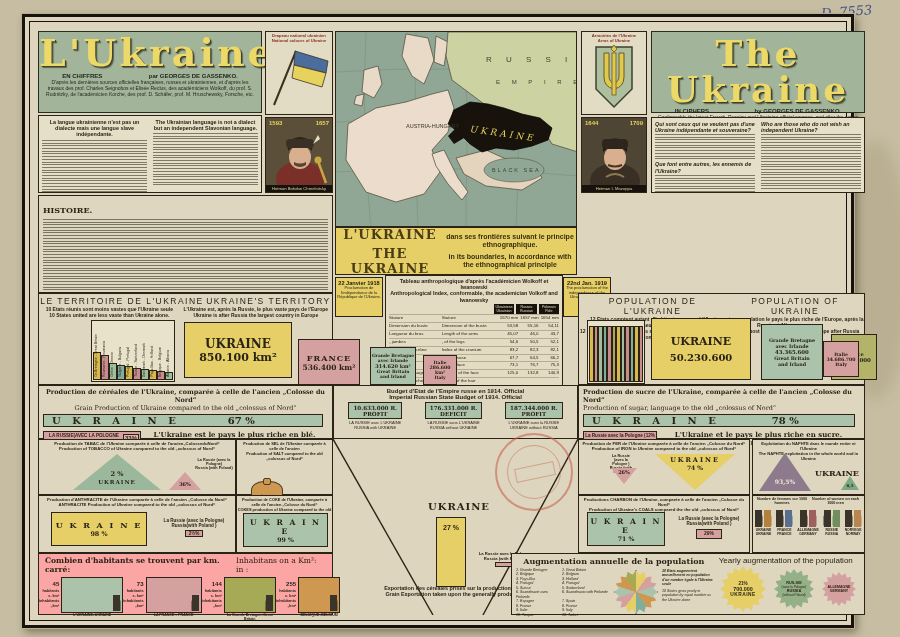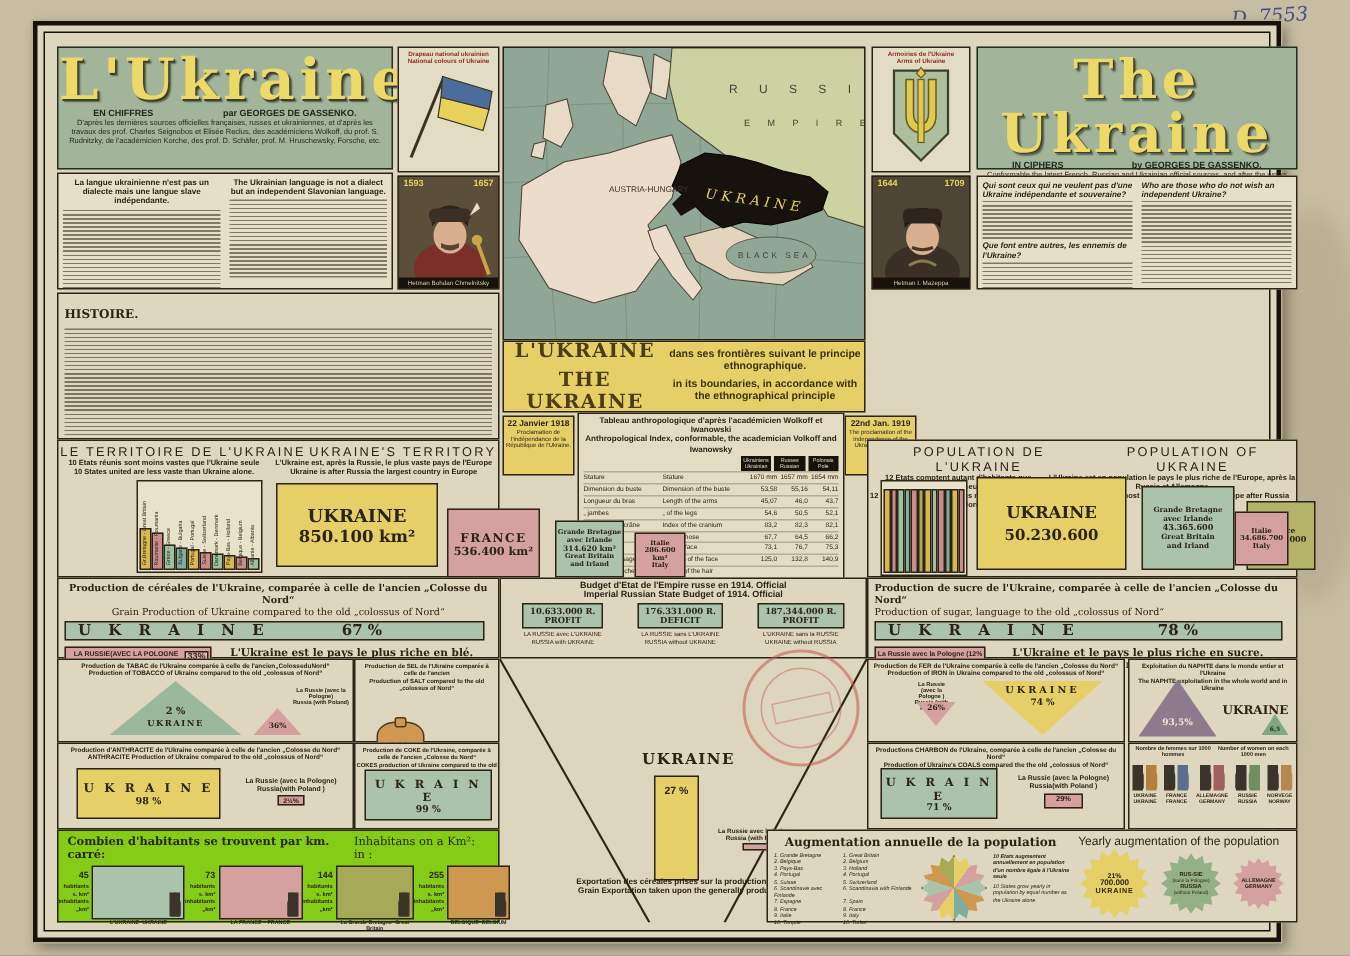--- a/index.html
+++ b/index.html
@@ -682,21 +682,21 @@
       <div class="abs" style="left:30px;top:146px;width:185px;text-align:center;font-size:5.4px;font-weight:bold;">
         <span>Exportation des céréales prises sur la production totale</span><br><span>Grain Exportation taken upon the generally production</span>
       </div>
     </div>
 
     <div class="abs" style="left:470px;top:416px;width:74px;height:74px;border:2px solid rgba(194,87,75,.55);border-radius:50%;">
       <div class="abs" style="left:10px;top:10px;right:10px;bottom:10px;border:1px solid rgba(194,87,75,.45);border-radius:50%;"></div>
       <div class="abs" style="left:18px;top:30px;width:38px;height:12px;border:1px solid rgba(194,87,75,.4);transform:rotate(-12deg);"></div>
     </div>
 
-    <div class="sec" style="left:13px;top:536px;width:295px;height:62px;background:#84cc16;">
+    <div class="sec" style="left:13px;top:536px;width:295px;height:62px;background:#fca5a5;">
       <div style="display:flex;justify-content:space-between;padding:2px 6px 0;">
         <span style="font-size:7.6px;font-family:'DejaVu Serif',serif;font-weight:bold;">Combien d'habitants se trouvent par km. carré:</span>
         <span style="font-size:7.6px;font-family:'DejaVu Serif',serif;">Inhabitans on a Km²:  in :</span>
       </div>
       <div style="display:flex;justify-content:space-around;margin-top:3px;">
         <div style="display:flex;gap:2px;">
           <div style="font-size:3.8px;font-weight:bold;text-align:right;line-height:1.3;margin-top:4px;"><span style="font-size:6px;">45</span><br>habitants s. km²<br>inhabitants „km²</div>
           <div style="position:relative;width:62px;">
             <div style="width:62px;height:36px;background:#abc2ab;border:1px solid #2b2416;box-sizing:border-box;position:relative;">
               <div class="person" style="position:absolute;right:2px;bottom:1px;height:16px;background:#3a342a;"></div>

